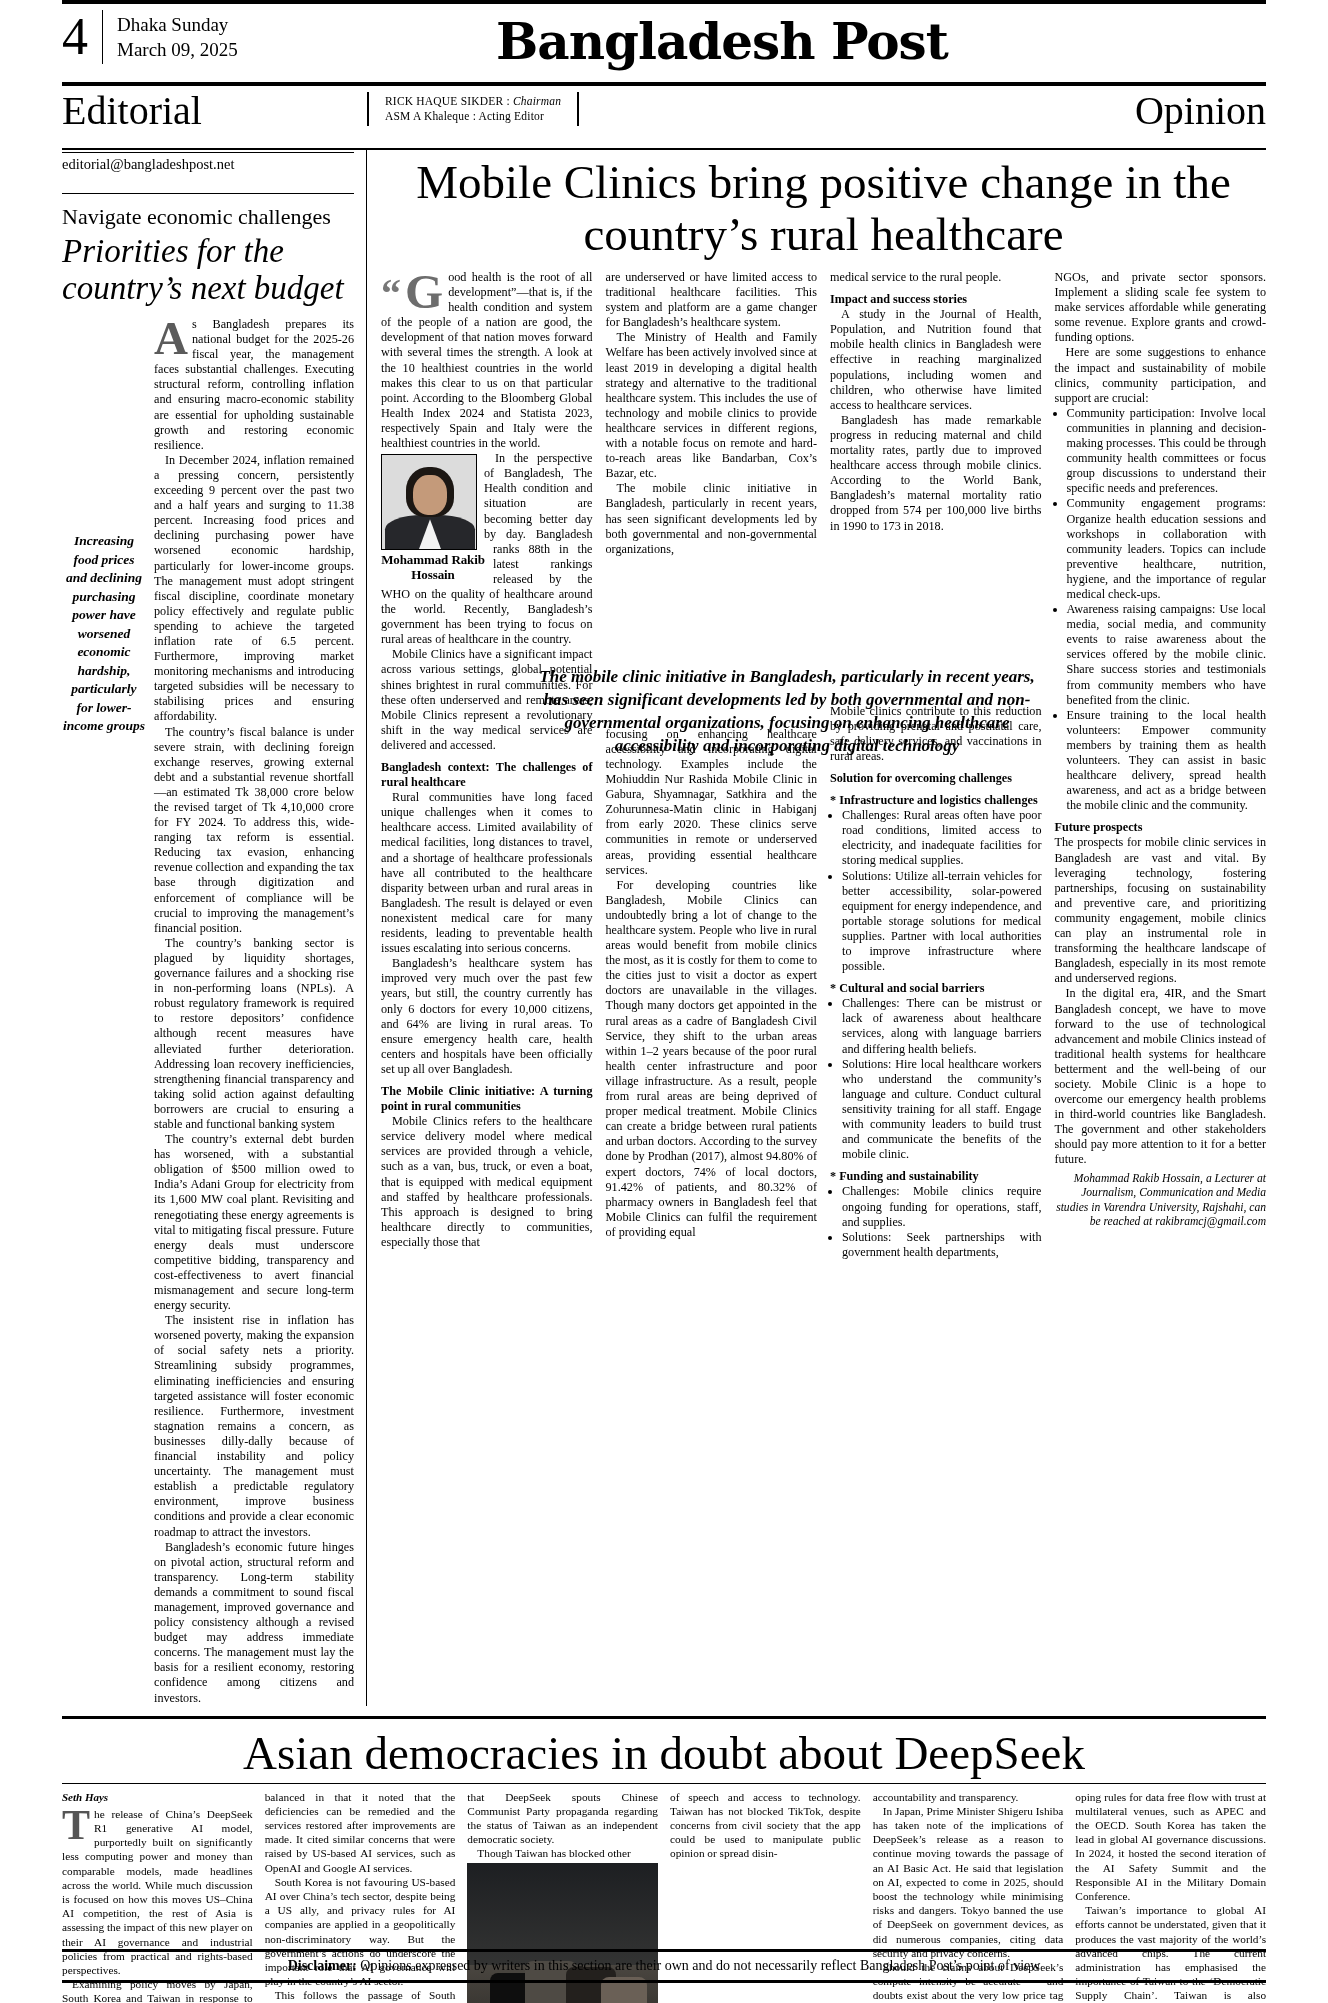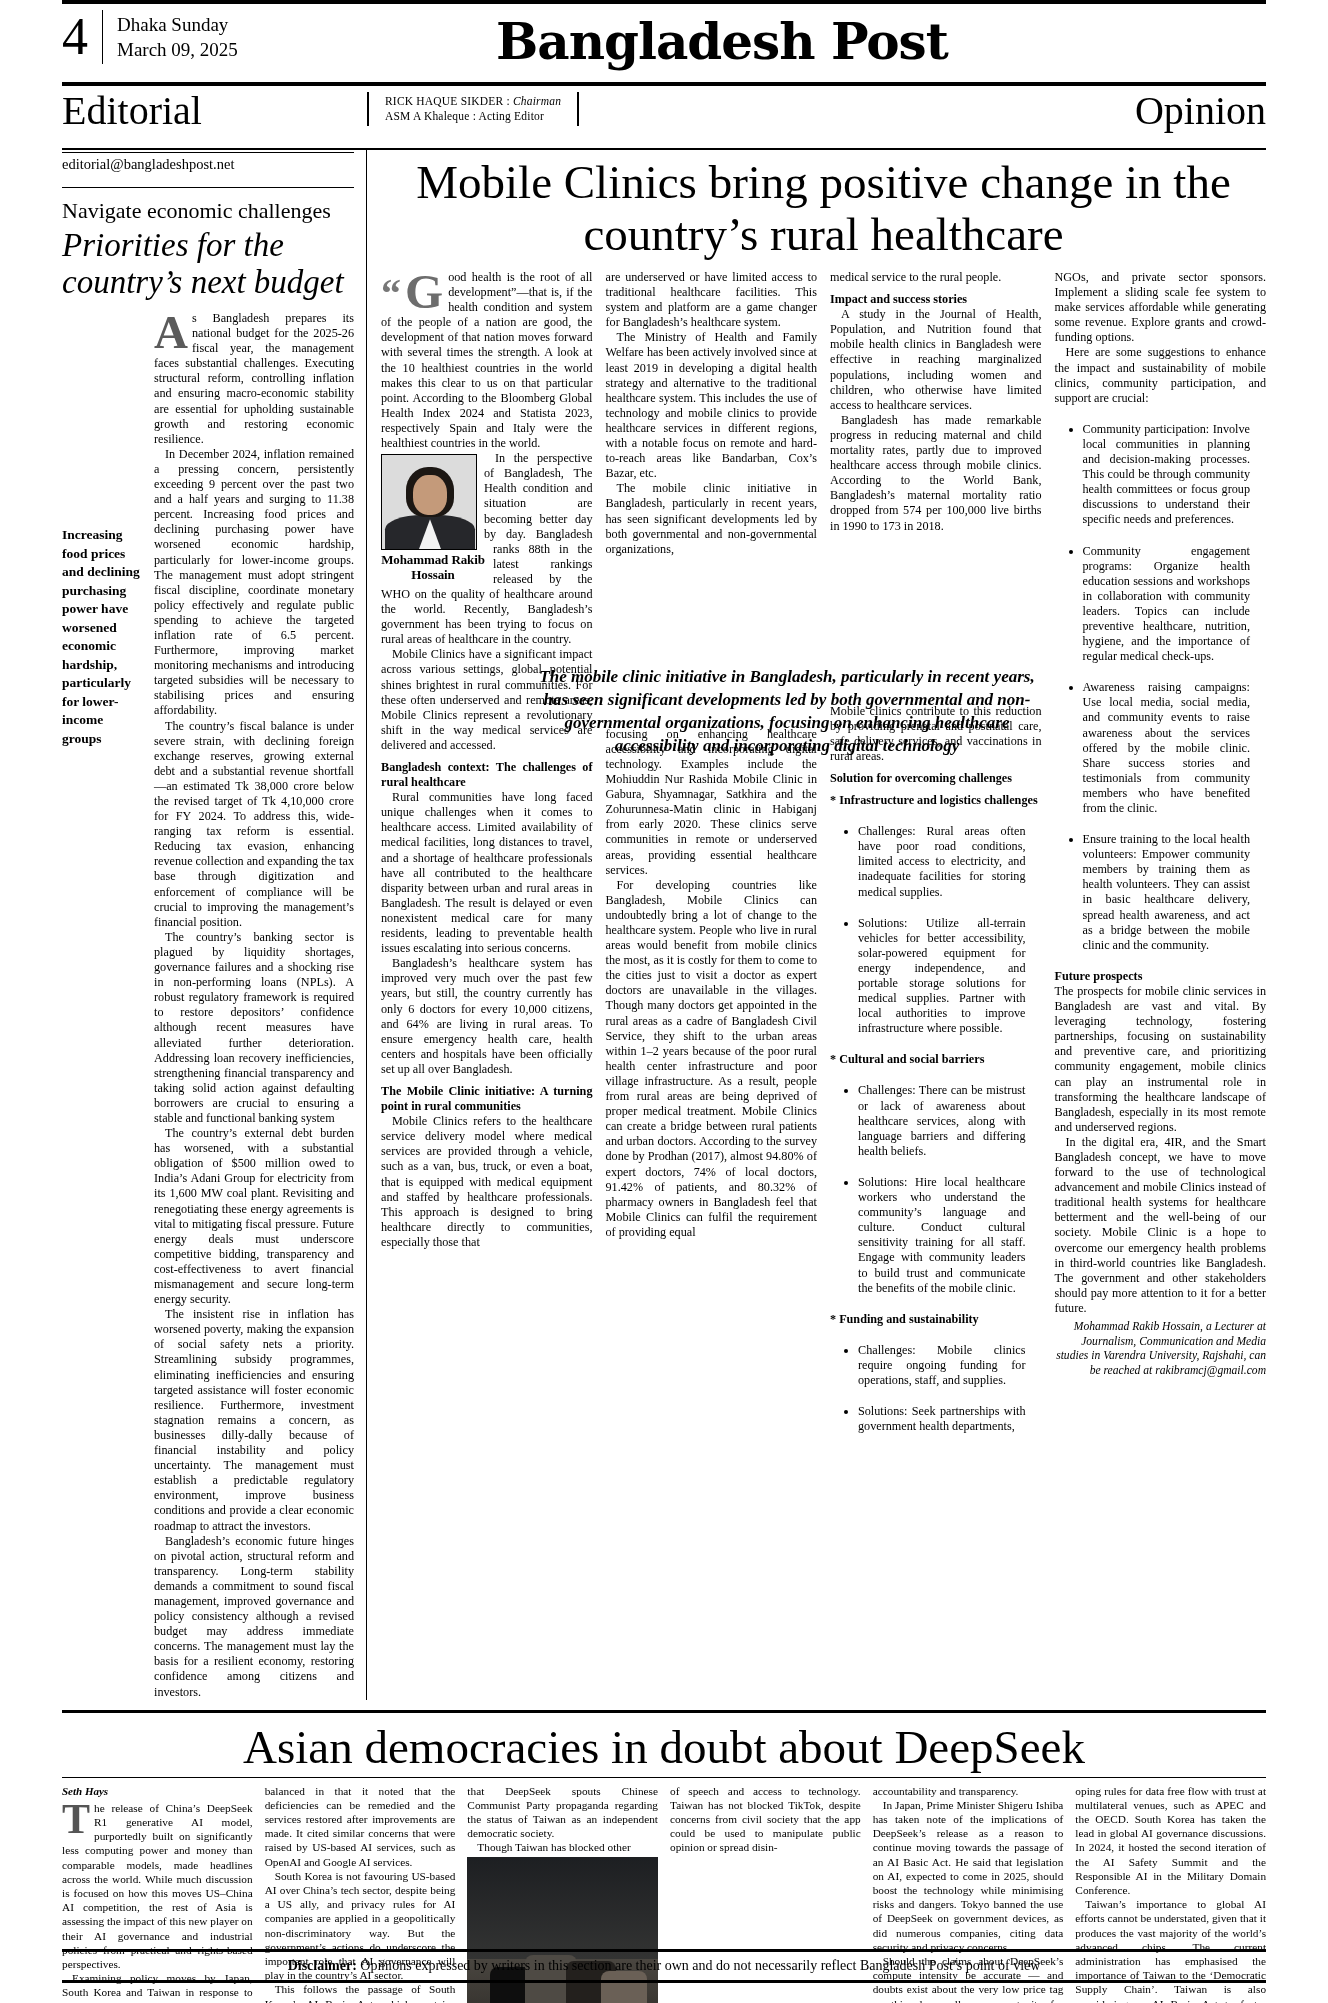--- a/index.html
+++ b/index.html
@@ -36,40 +36,40 @@
   .credits { border-left:2px solid #000; border-right:2px solid #000; padding:2px 16px; }
   .credits div { font-size:11.5px; line-height:15px; letter-spacing:.2px; }
   .credits .ital { font-style:italic; }
   .sect-right { width:305px; text-align:right; font-size:40px; line-height:50px; }
 
   
   .main { display:flex; gap:0; }
   .col-ed { width:305px; padding-right:12px; border-right:1px solid #000; }
   .col-op { flex:1; padding-left:14px; }
 
-  .ed-mailline { border-top:1px solid #000; border-bottom:1px solid #000; padding:3px 0 14px; font-size:14.5px; margin-top:2px;}
+  .ed-mailline { border-top:1px solid #000; border-bottom:1px solid #000; padding:3px 0 20px; font-size:14.5px; margin-top:2px;}
   .ed-kicker { font-size:22px; line-height:28px; padding-top:9px; }
   .ed-head { font-family:"Liberation Serif", serif; font-style:italic; font-size:33px; line-height:37px; padding-top:2px; }
 
   .ed-body { display:flex; margin-top:10px; }
-  .ed-quote { width:92px; font-size:13.5px; line-height:18.5px; font-weight:bold; padding-top:215px; padding-right:8px;}
+  .ed-quote { width:92px; font-size:13.5px; line-height:18.5px; font-style:italic; font-weight:bold; padding-top:215px; padding-right:8px;text-align:center;}
   .ed-text { flex:1; font-size:12.2px; line-height:15.1px; text-align:justify; hyphens:auto; }
   .ed-text p { margin:0; text-indent:11px; }
   .ed-text p.first { text-indent:0; }
   .dropcap { float:left; font-size:47px; line-height:37px; padding:3px 4px 0 0; font-weight:bold; color:#5b5b5b; font-family:"Liberation Serif",serif;}
 
   
   .op-head { font-size:47px; line-height:52px; text-align:center; padding-top:6px; }
   .op-cols { display:flex; gap:13px; margin-top:10px; }
   .opc { flex:1; font-size:12.2px; line-height:15.1px; text-align:justify; hyphens:auto; }
   .opc p { margin:0; text-indent:11px; }
   .opc p.noind { text-indent:0; }
   .opc .sub { font-weight:bold;margin-top:7px; }
   .opc ul { margin:0; padding-left:12px; }
-  .opc li { margin:16px; }
+  .opc li { margin:0; }
 
   .bigquote { font-size:40px; line-height:20px; font-weight:bold; color:#777; float:left; padding:14px 4px 0 0; font-family:"Liberation Serif",serif;}
   .dropcap-g { float:left; font-size:49px; line-height:39px; padding:2px 5px 0 0; font-weight:bold; color:#6d6d6d;}
 
   .photo-box { width:96px; height:96px; border:1px solid #000; float:left; margin:3px 7px 2px 0; position:relative; overflow:hidden; background:#dcdcdc;}
   .photo-box .head { position:absolute; width:48px; height:50px; background:#1c1713; border-radius:46% 46% 38% 38%; left:24px; top:12px;}
   .photo-box .face { position:absolute; width:34px; height:40px; background:#c49a7a; border-radius:44%; left:31px; top:20px;}
   .photo-box .body { position:absolute; width:90px; height:34px; background:#26272b; border-radius:42% 42% 0 0; left:3px; bottom:0;}
   .photo-box .shirt { position:absolute; width:22px; height:30px; background:#f3f3f3; left:37px; bottom:0; clip-path:polygon(50% 0,100% 100%,0 100%);}
   .photo-cap { clear:left; font-size:13px; font-weight:bold; text-align:center; width:104px; float:left; margin:0 8px 3px 0; letter-spacing:-.1px;}

